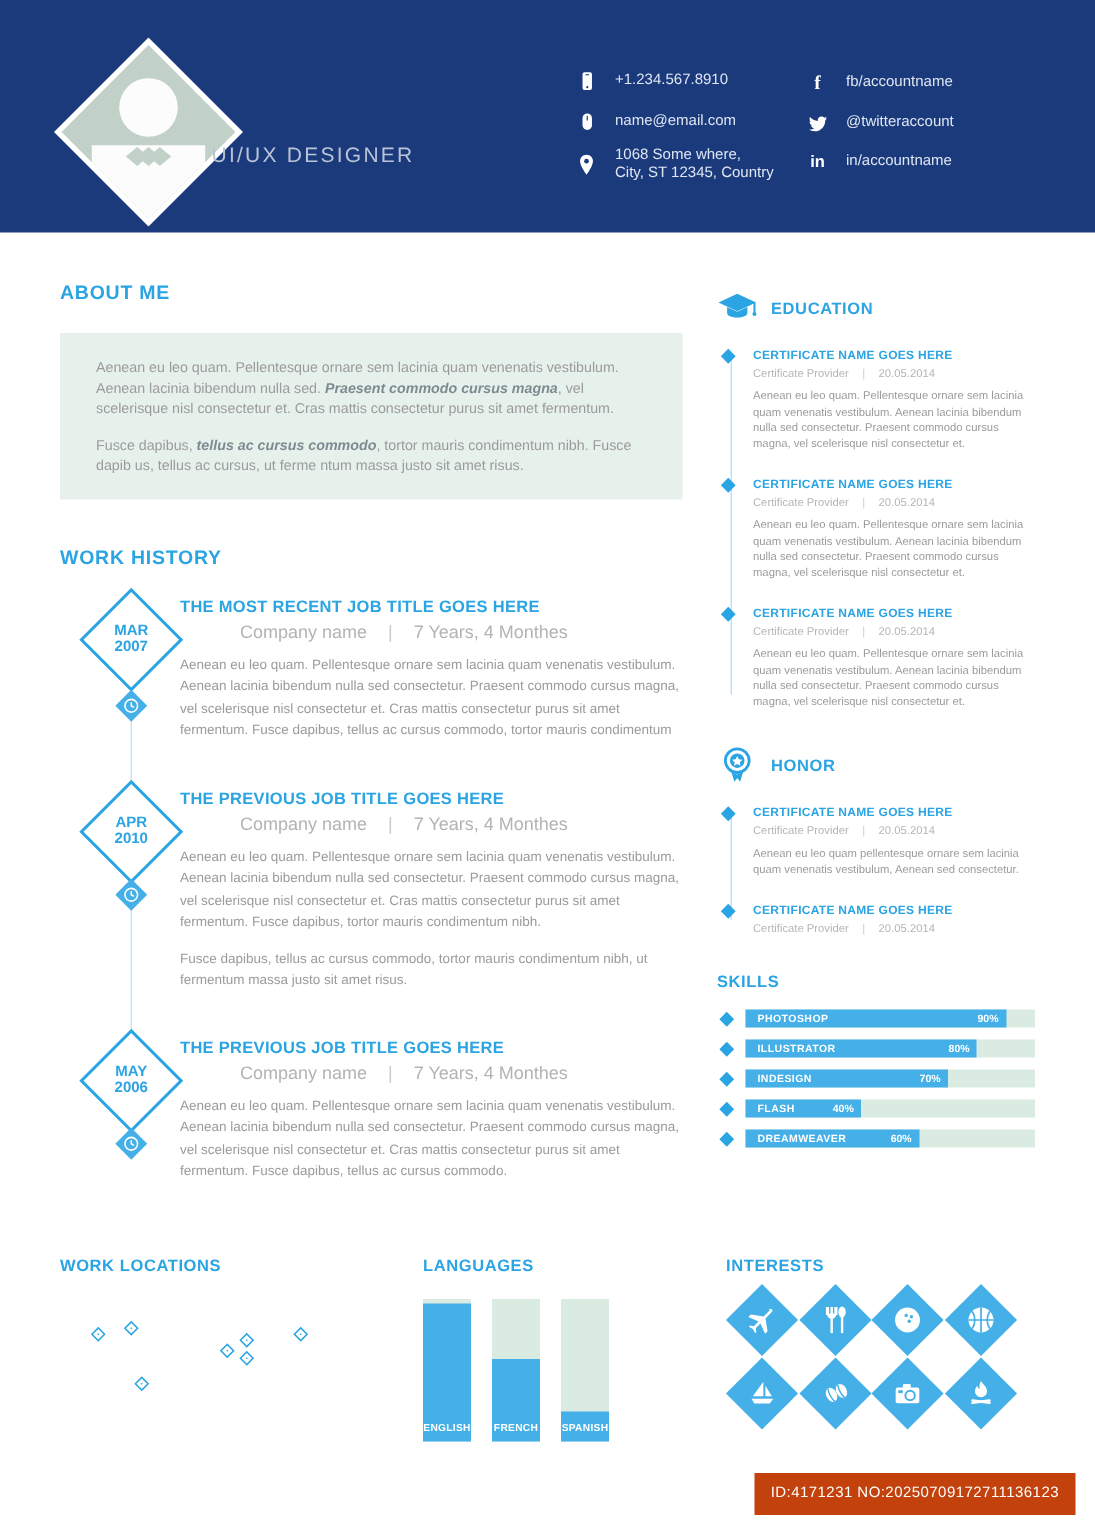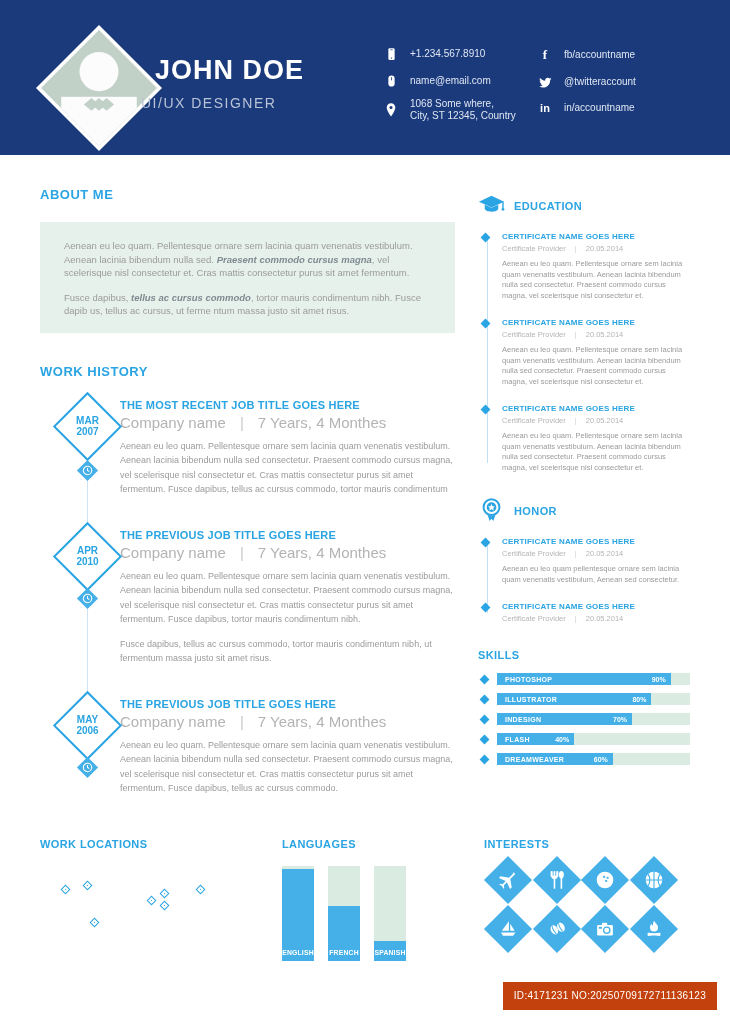--- a/index.html
+++ b/index.html
@@ -31,21 +31,21 @@
   .job:last-child{margin-bottom:0;}
   .d-badge{position:absolute;left:23px;top:3px;width:49px;height:49px;transform:rotate(45deg);
            background:#fff;border:2px solid #2aa4e2;box-sizing:border-box;z-index:1;}
   .d-badge-in{position:absolute;left:23px;top:3px;width:49px;height:49px;z-index:2;display:flex;
               flex-direction:column;align-items:center;justify-content:center;
               font-size:10px;line-height:11px;font-weight:bold;color:#2aa4e2;}
   .clock-d{position:absolute;left:38px;width:19px;height:19px;z-index:1;}
   .clock-d .sq{position:absolute;inset:2px;transform:rotate(45deg);background:#45b0e8;}
   .clock-d svg{position:absolute;left:4px;top:4px;width:11px;height:11px;}
   .job-title{font-size:11px;font-weight:bold;color:#2aa4e2;letter-spacing:.2px;margin:2px 0 3px 0;}
-  .job-meta{font-size:15px;color:#b3b3b3;margin-bottom:8px;}
+  .job-meta{font-size:12px;color:#b3b3b3;margin-bottom:8px;margin-left:40px;}
   .job-meta .sep{margin:0 14px;color:#c9c9c9;}
   .job p{margin:0 0 10px 0;font-size:9px;line-height:14.5px;color:#9b9b9b;}
   .job p:last-child{margin-bottom:0;}
 
   
   .right-col{position:absolute;left:478px;top:192px;width:212px;}
   .sec-head{display:flex;align-items:center;gap:9px;margin-bottom:13px;}
   .sec-head .sic{width:27px;height:27px;flex:0 0 auto;}
   .rlist{position:relative;padding-left:24px;}
   .rlist:before{content:"";position:absolute;left:9px;top:8px;bottom:10px;width:1px;background:#bfe0f5;}
@@ -106,21 +106,20 @@
       <polygon points="50,0 100,50 50,100 0,50" fill="#ffffff"></polygon>
       <polygon points="50,4 96,50 50,96 4,50" fill="#c2d1c8"></polygon>
       <g clip-path="url(#dc)">
         <circle cx="50" cy="37" r="15.5" fill="#fbfcfb"></circle>
         <rect x="20" y="57" width="60" height="45" fill="#fbfcfb"></rect>
         <polygon points="50,58 44,63 50,68 56,63" fill="#c2d1c8"></polygon>
         <polygon points="41,58 47,63 41,68 35,63" fill="#c2d1c8" transform="translate(3,0)"></polygon>
         <polygon points="59,58 53,63 59,68 65,63" fill="#c2d1c8" transform="translate(-3,0)"></polygon>
       </g>
     </svg>
-    <div class="hd-name">JOHN DOE</div>
     <div class="hd-role">UI/UX DESIGNER</div>
 
     <div class="hd-row" style="left:384px;top:46px;">
       <span class="ic">
         <svg viewBox="0 0 14 18" width="11" height="15">
             <rect x="3" y="1" width="8" height="15" rx="1.6" fill="#fff"></rect>
             <circle cx="7" cy="13.6" r="0.9" fill="#1a3a7c"></circle>
             <rect x="5.5" y="2.6" width="3" height="0.9" fill="#1a3a7c"></rect>
           </svg>
       </span>

